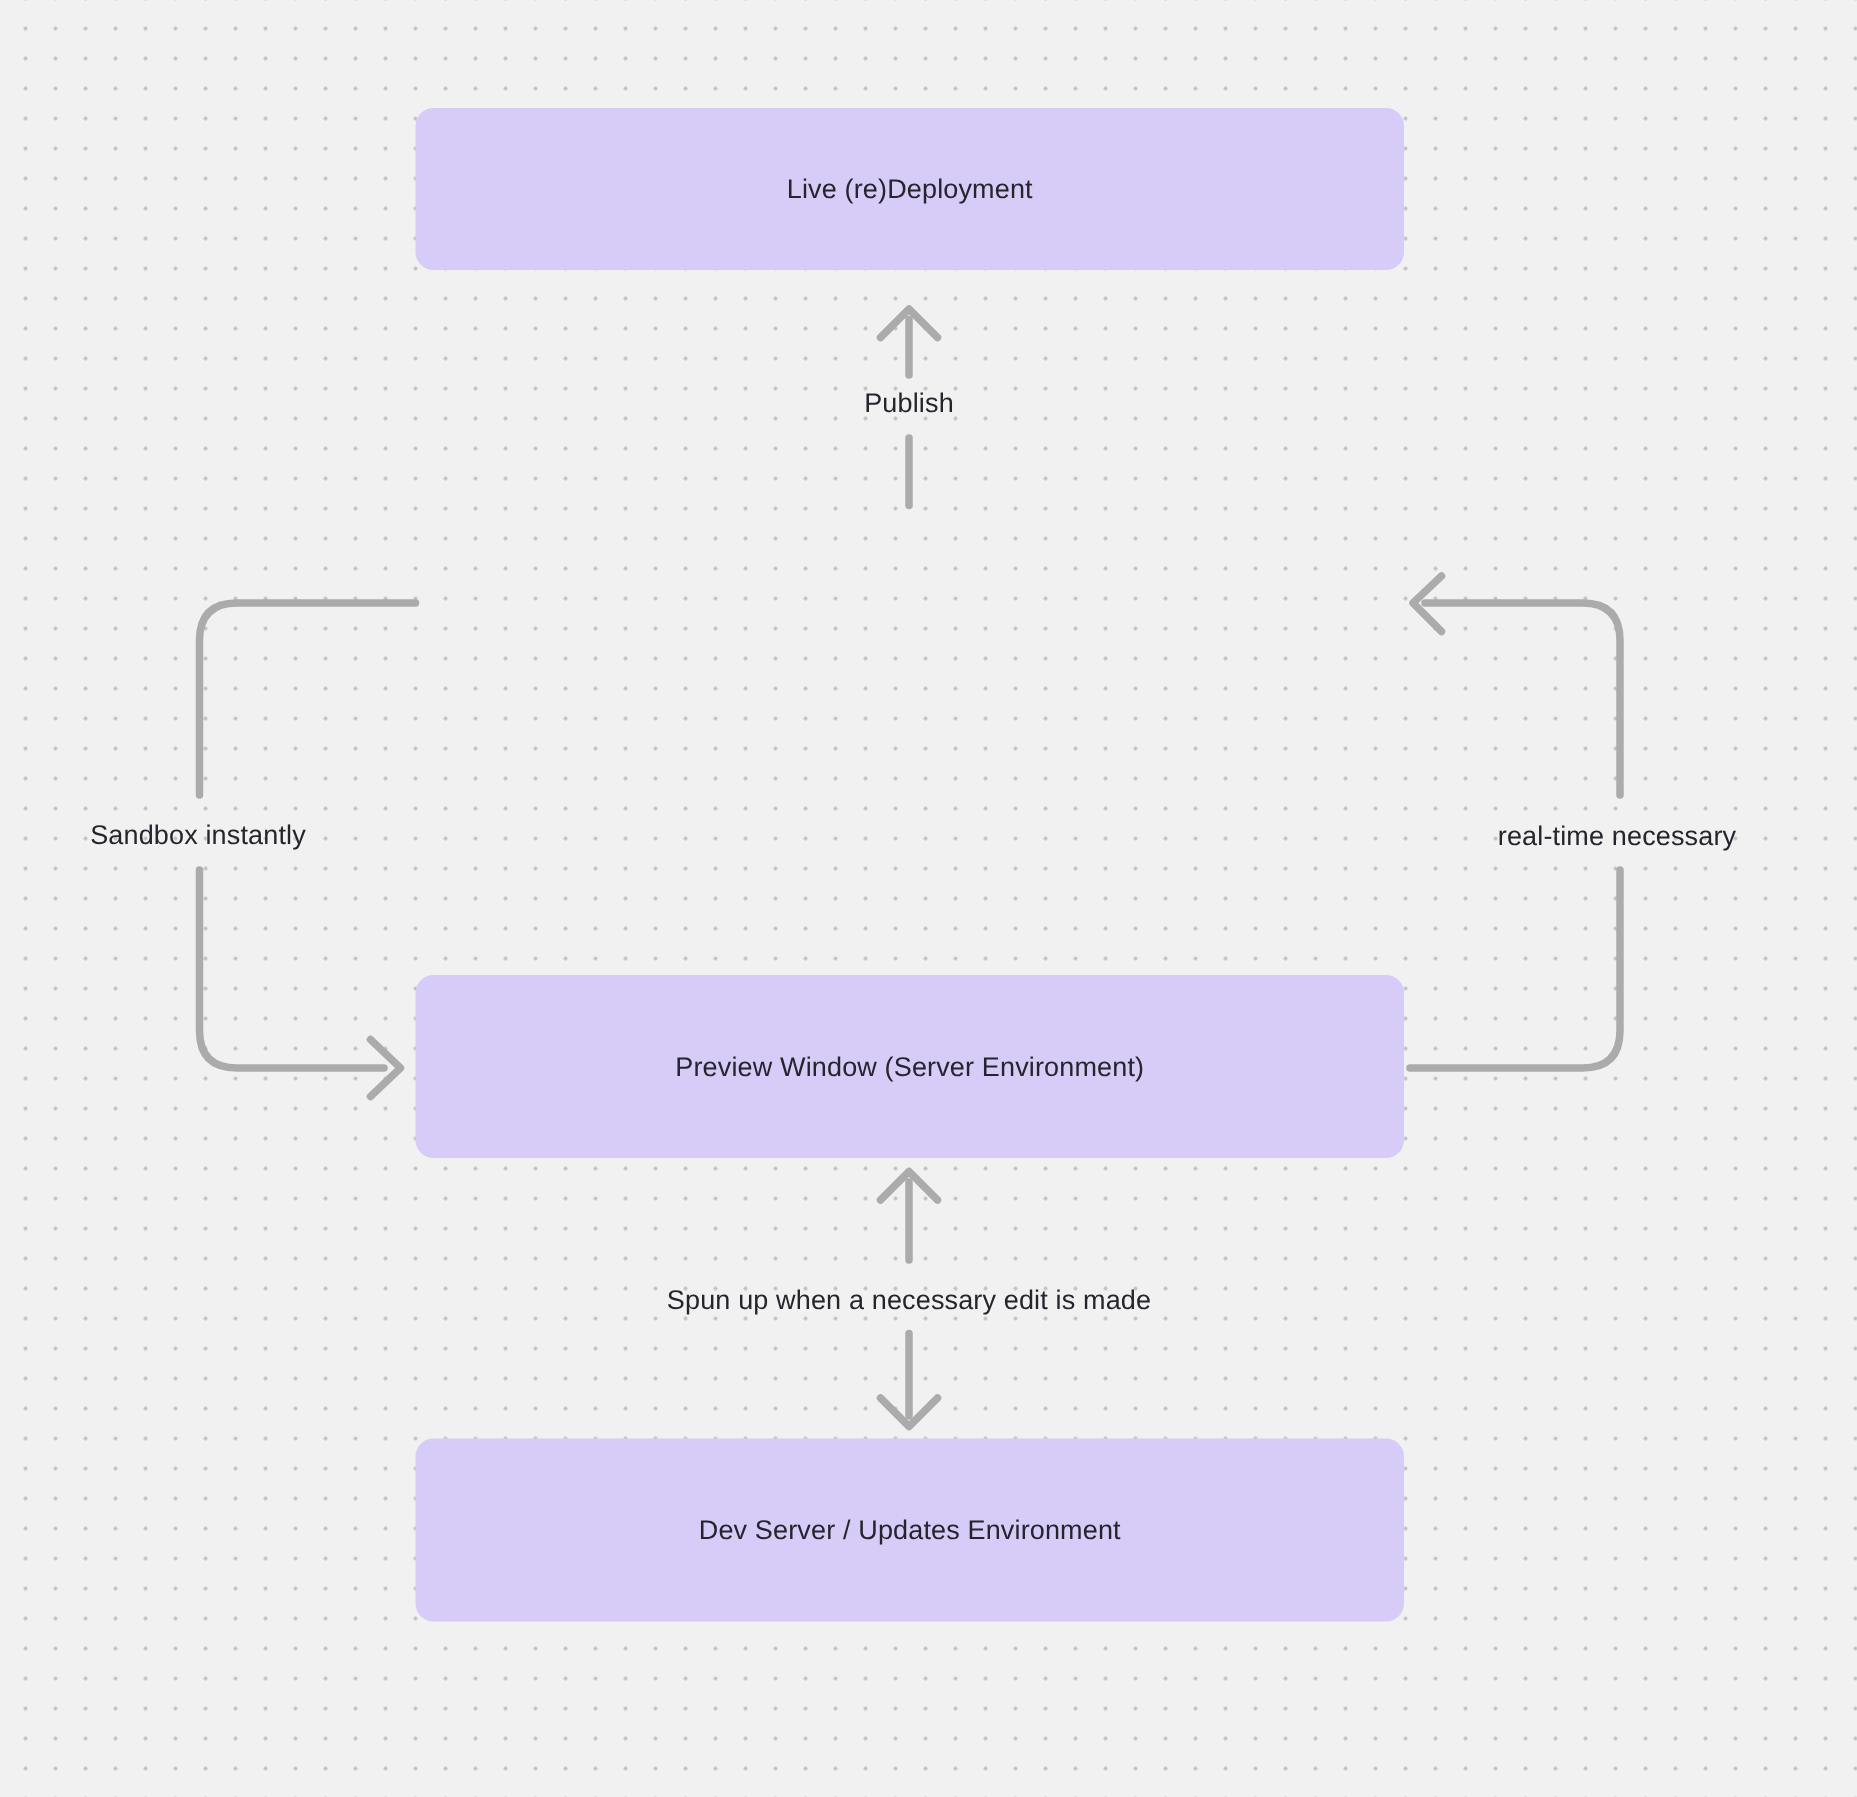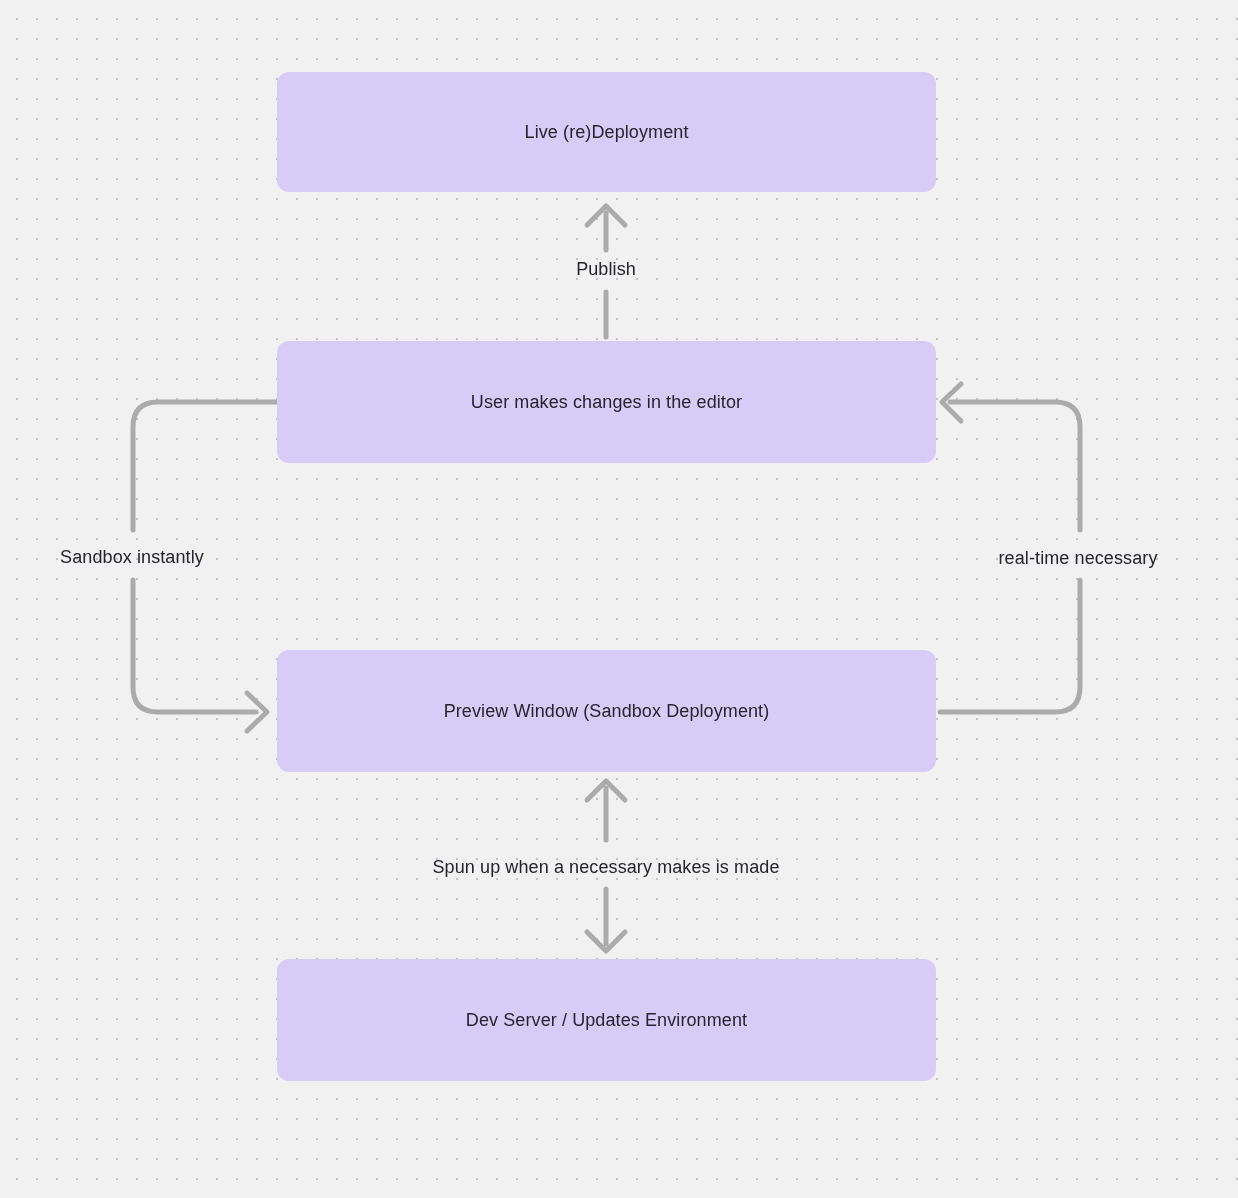--- a/index.html
+++ b/index.html
@@ -25,21 +25,21 @@
     background: #d7ccf7;
     border-radius: 12px;
     display: flex;
     align-items: center;
     justify-content: center;
     font-size: 18px;
     color: #26242c;
     letter-spacing: 0.1px;
     cursor: default;
   }
-  .node-live    { top: 72px; height: 120px; }
+  .node-live    { top: 72px; height: 108px; }
   .node-editor  { top: 341px; }
   .node-preview { top: 650px; }
   .node-dev     { top: 959px; }
   .edge-label {
     position: absolute;
     transform: translate(-50%, -50%);
     white-space: nowrap;
     font-size: 18px;
     color: #26242c;
     letter-spacing: 0.1px;
@@ -96,30 +96,27 @@
     <g>
       <path d="M 606 889 L 606 944"></path>
       <path d="M 587 932 L 606 951 L 625 932"></path>
     </g>
   </svg>
 
   <div class="node node-live">
     <span>Live (re)Deployment</span>
   </div>
 
-  <div class="node node-editor">
-    <span>User makes changes in the editor</span>
-  </div>
 
   <div class="node node-preview">
-    <span>Preview Window (Sandbox Deployment)</span>
+    <span>Preview Window (Server Environment)</span>
   </div>
 
   <div class="node node-dev">
     <span>Dev Server / Updates Environment</span>
   </div>
 
   <div class="edge-label label-publish">Publish</div>
   <div class="edge-label label-updates">Sandbox instantly</div>
   <div class="edge-label label-feedback">real-time necessary</div>
-  <div class="edge-label label-spunup">Spun up when a necessary makes is made</div>
+  <div class="edge-label label-spunup">Spun up when a necessary edit is made</div>
 
 </div>
 
 </body></html>

